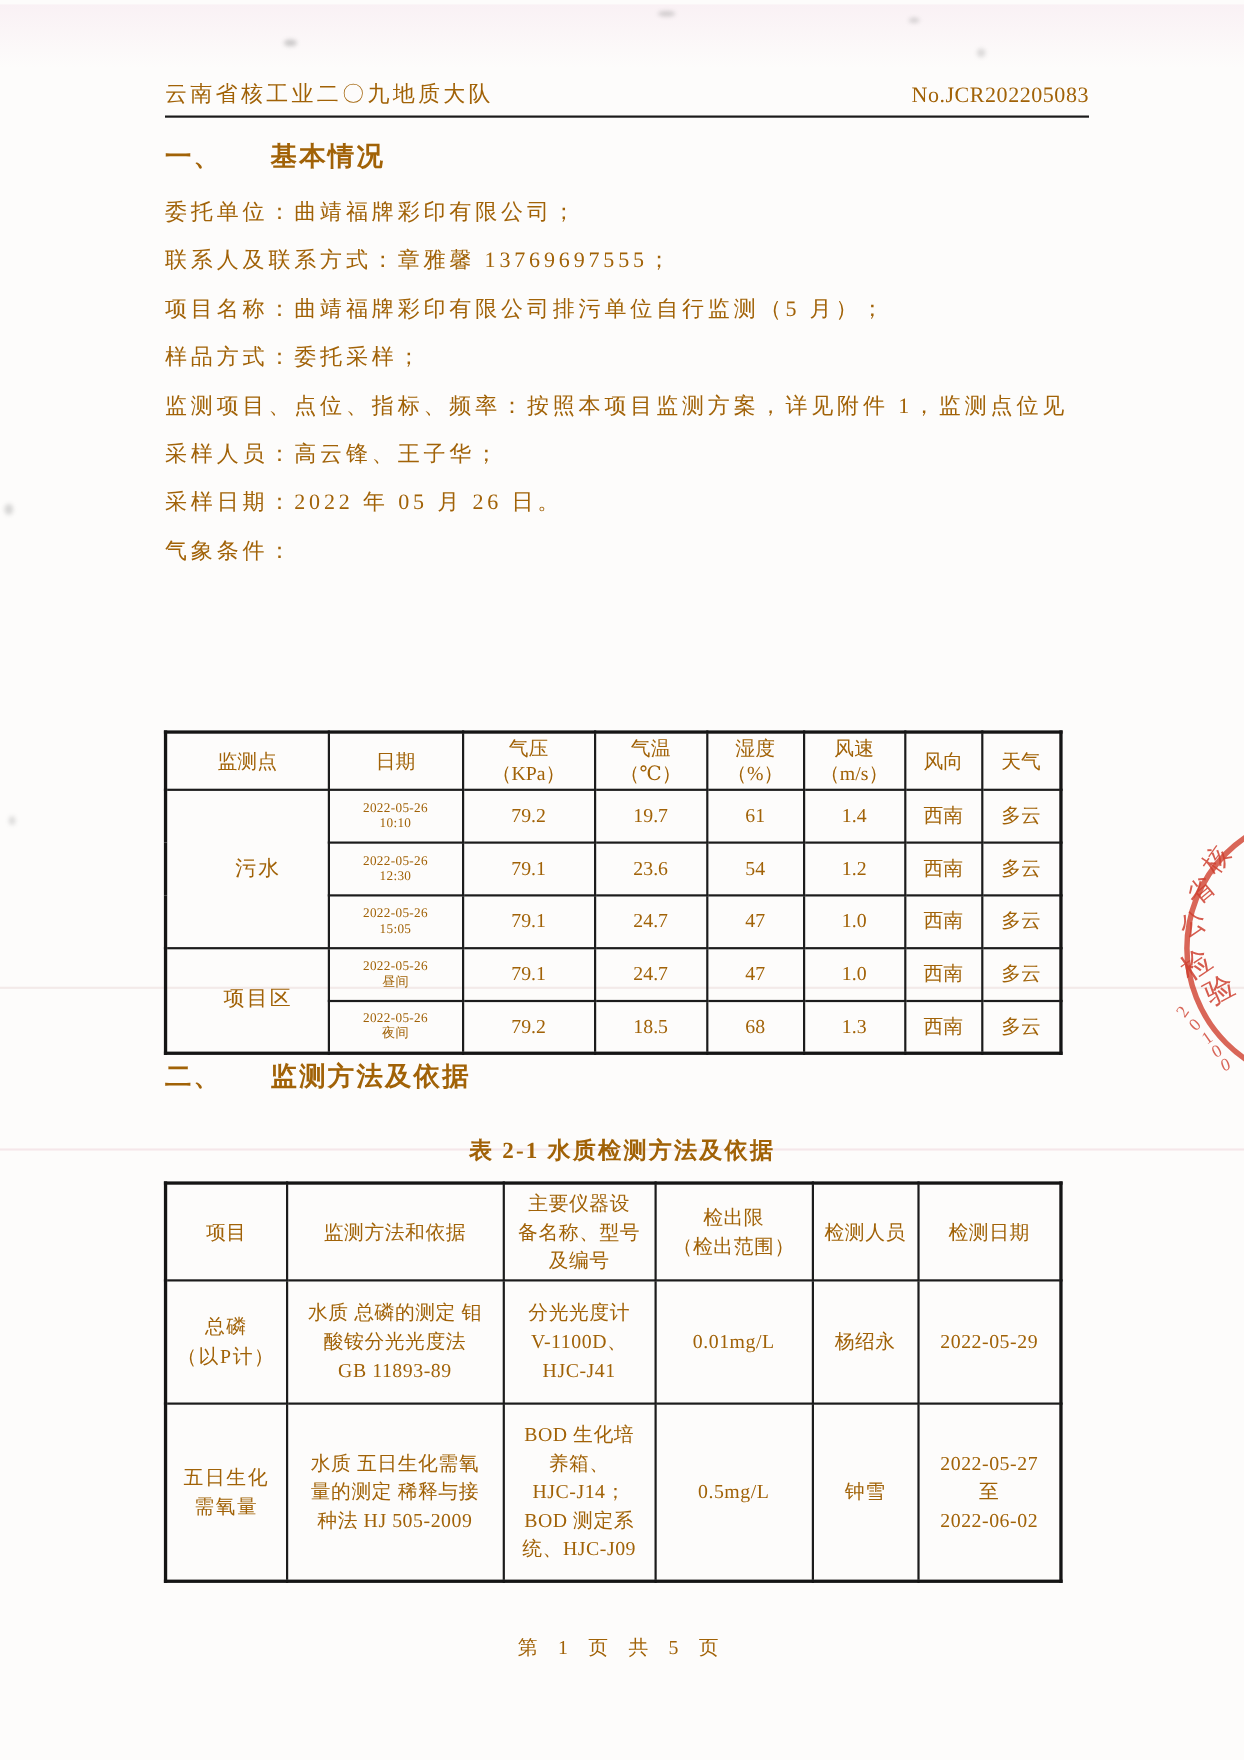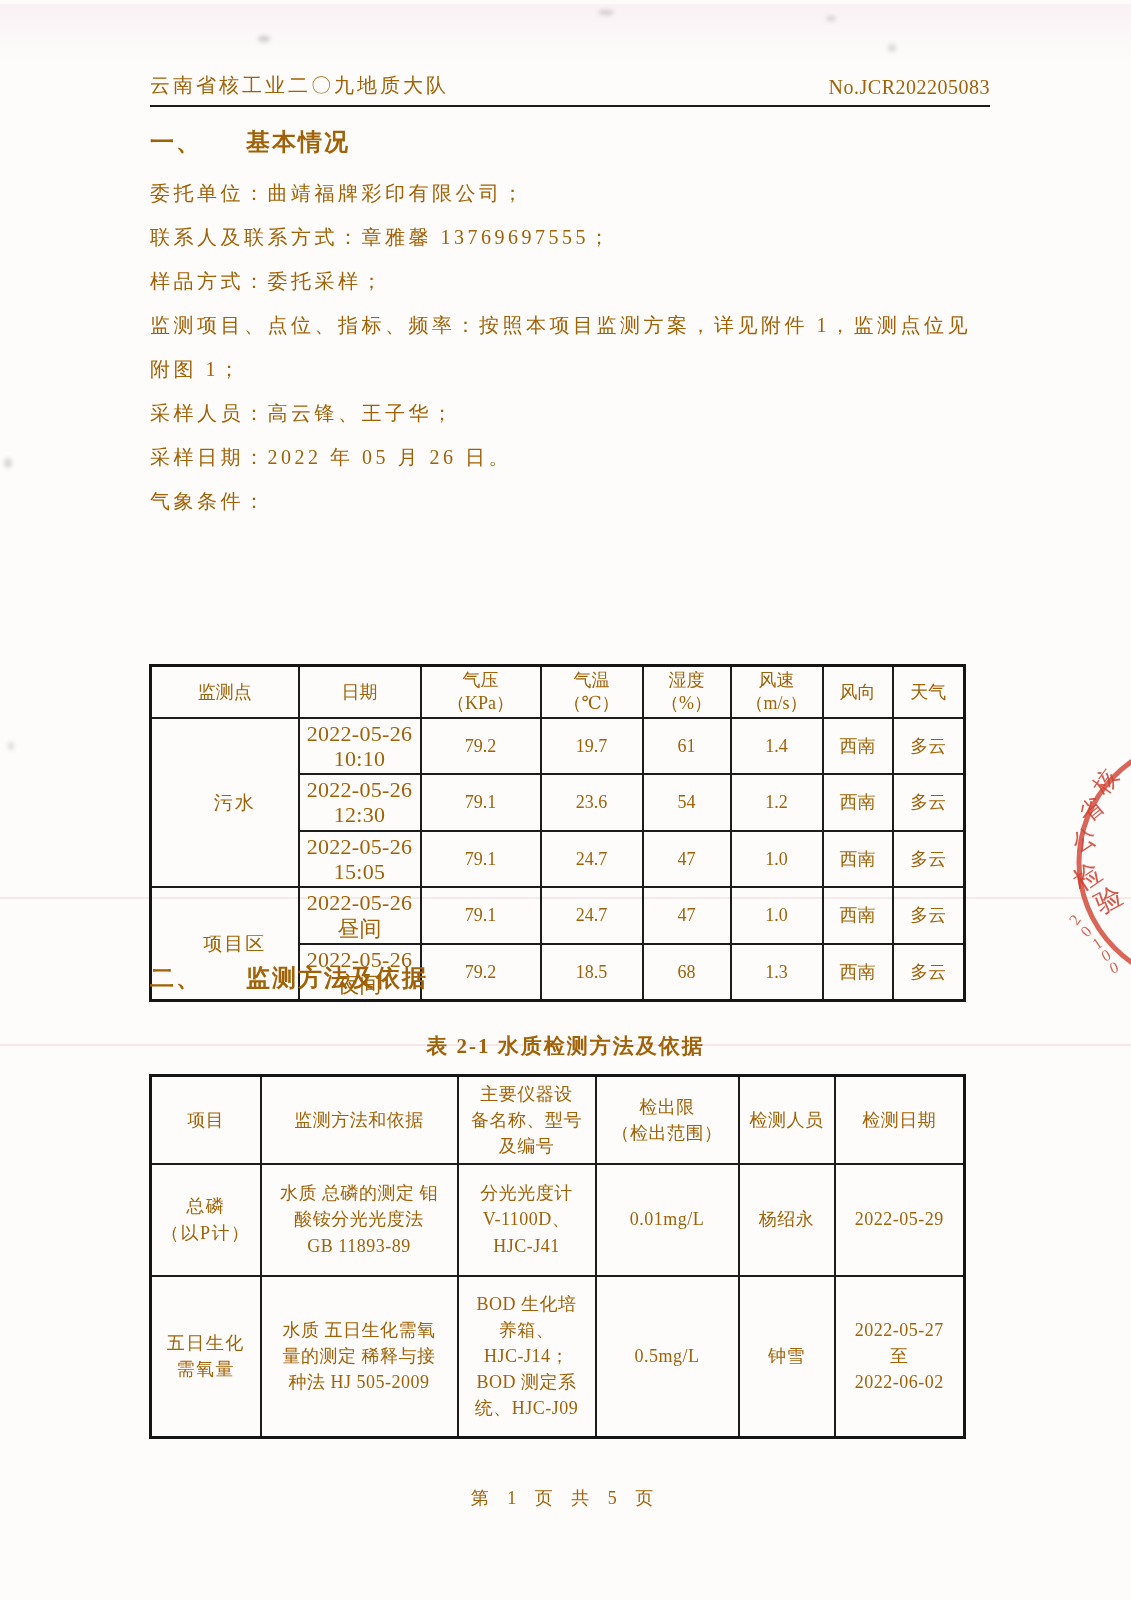--- a/index.html
+++ b/index.html
@@ -38,21 +38,21 @@
   .body-lines p{margin:0 0 23px;line-height:21px;}
   
   table{border-collapse:collapse;table-layout:fixed;position:absolute;left:149px;
     font-size:18px;background:transparent;}
   th,td{border:2px solid #1c1c1c;text-align:center;vertical-align:middle;
     padding:2px 3px;font-weight:normal;white-space:pre-line;line-height:1.25;}
   table{border:3px solid #151515;}
   .weather{top:664px;width:815px;}
   .weather thead tr{height:52px;}
   .weather tbody tr{height:48px;}
-  .weather td.date{font-size:22px;line-height:1.15;letter-spacing:.3px;margin-left:28px;}
+  .weather td.date{font-size:12px;line-height:1.15;letter-spacing:.3px;margin-left:28px;}
   .weather td.site{font-size:19px;letter-spacing:2px;padding-left:23px;}
   .t21{top:1074px;width:815px;}
   .t21 thead tr{height:88px;}
   .t21 tr.r1{height:112px;}
   .t21 tr.r2{height:162px;}
   .t21 th,.t21 td{line-height:1.45;letter-spacing:.5px;}
   .t21 td.item{letter-spacing:1.5px;}
   .tbl-title{position:absolute;top:1032px;left:0;width:100%;text-align:center;
     font-weight:bold;font-size:21px;letter-spacing:2px;}
   
@@ -82,23 +82,23 @@
   </div>
 
   <h2 class="sec-title sec1">
     <span class="num">一、</span>
     <span>基本情况</span>
   </h2>
 
   <div class="body-lines">
     <p>委托单位：曲靖福牌彩印有限公司；</p>
     <p>联系人及联系方式：章雅馨 13769697555；</p>
+    <p>项目名称：曲靖福牌彩印有限公司排污单位自行监测（5 月）；</p>
     <p>样品方式：委托采样；</p>
     <p>监测项目、点位、指标、频率：按照本项目监测方案，详见附件 1，监测点位见</p>
-    <p>附图 1；</p>
     <p>采样人员：高云锋、王子华；</p>
     <p>采样日期：2022 年 05 月 26 日。</p>
     <p>气象条件：</p>
   </div>
 
   <table class="weather">
     <colgroup>
       <col style="width:148px">
         <col style="width:122px">
         <col style="width:120px">

